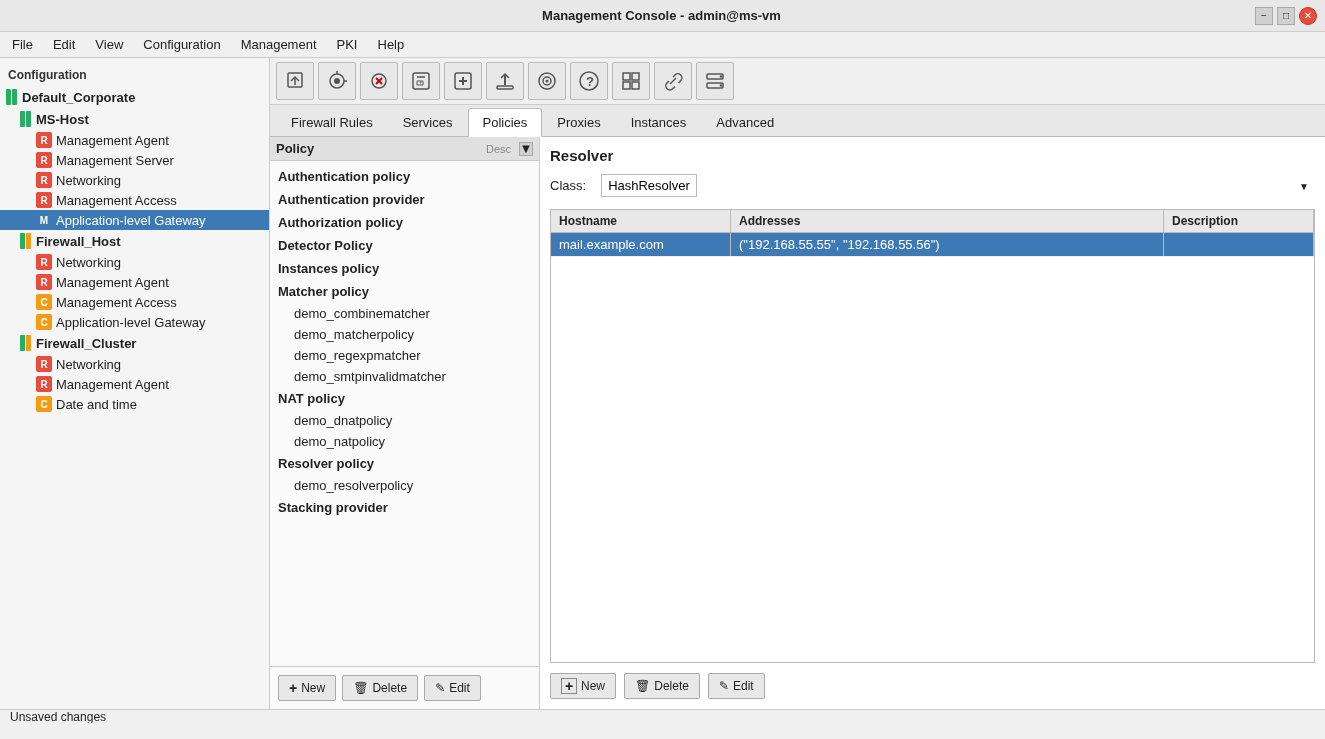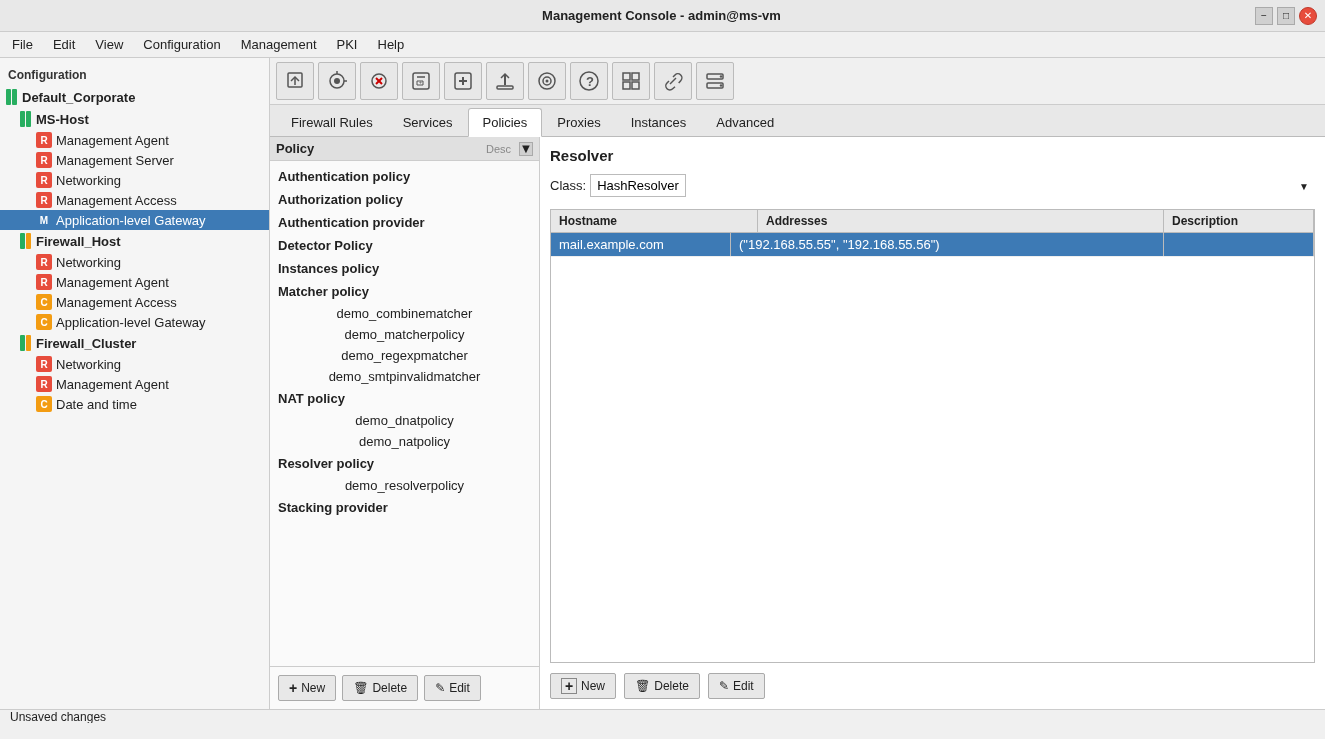--- a/index.html
+++ b/index.html
@@ -168,21 +168,20 @@
       padding: 4px 0;
     }
     .policy-group {
       font-weight: bold;
       padding: 4px 8px;
       cursor: pointer;
     }
     .policy-sub {
       padding: 3px 24px;
       cursor: pointer;
-      text-align: center;
     }
     #policy-footer {
       border-top: 1px solid #ccc;
       padding: 8px;
       display: flex;
       gap: 6px;
     }
     .footer-btn {
       display: flex; align-items: center; gap: 4px;
       padding: 4px 10px;
@@ -204,21 +203,21 @@
     }
     #resolver-title {
       font-weight: bold;
       font-size: 15px;
       margin-bottom: 10px;
     }
     #class-row {
       display: flex;
       align-items: center;
       margin-bottom: 12px;
-      gap: 4px;
+      gap: 15px;
     }
     #class-label { font-size: 13px; }
     #class-select {
       flex: 1;
       border: 1px solid #bbb;
       background: white;
       padding: 3px 6px;
       font-size: 13px;
       appearance: none;
       -webkit-appearance: none;
@@ -247,21 +246,21 @@
       display: flex;
       background: #e8e8e8;
       border-bottom: 1px solid #bbb;
       font-weight: bold;
       font-size: 12px;
     }
     .th-cell {
       padding: 4px 8px;
       border-right: 1px solid #bbb;
     }
-    .th-hostname { width: 207px; }
+    .th-hostname { width: 180px; }
     .th-addresses { flex: 1; }
     .th-description { width: 150px; }
     #resolver-table-body { flex: 1; overflow-y: auto; }
     .tr-cell {
       padding: 4px 8px;
       border-right: 1px solid #bbb;
     }
     .table-row {
       display: flex;
       border-bottom: 1px solid #eee;
@@ -497,22 +496,22 @@
     <div id="content-area">
 
       <div id="policy-panel">
         <div id="policy-header">
           <span>Policy</span>
           <span style="color:#888; margin-left:auto; font-weight:normal; font-size:11px;">Desc</span>
           <div style="width:14px; height:14px; border:1px solid #aaa; background:#d0d0d0; display:flex; align-items:center; justify-content:center; cursor:pointer; margin-left:4px;">▼</div>
         </div>
         <div id="policy-list">
           <div class="policy-group">Authentication policy</div>
+          <div class="policy-group">Authentication provider</div>
           <div class="policy-group">Authorization policy</div>
-          <div class="policy-group">Authentication provider</div>
           <div class="policy-group">Detector Policy</div>
           <div class="policy-group">Instances policy</div>
           <div class="policy-group">Matcher policy</div>
           <div class="policy-sub">demo_combinematcher</div>
           <div class="policy-sub">demo_matcherpolicy</div>
           <div class="policy-sub">demo_regexpmatcher</div>
           <div class="policy-sub">demo_smtpinvalidmatcher</div>
           <div class="policy-group">NAT policy</div>
           <div class="policy-sub">demo_dnatpolicy</div>
           <div class="policy-sub">demo_natpolicy</div>

